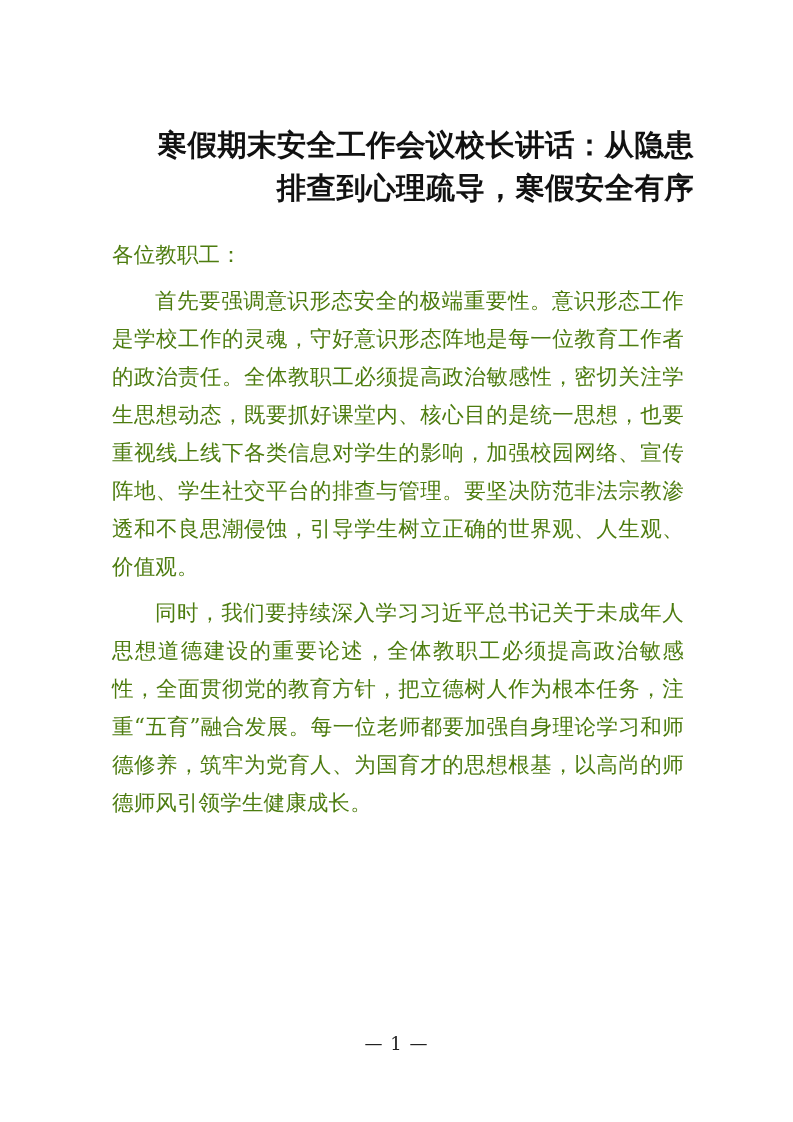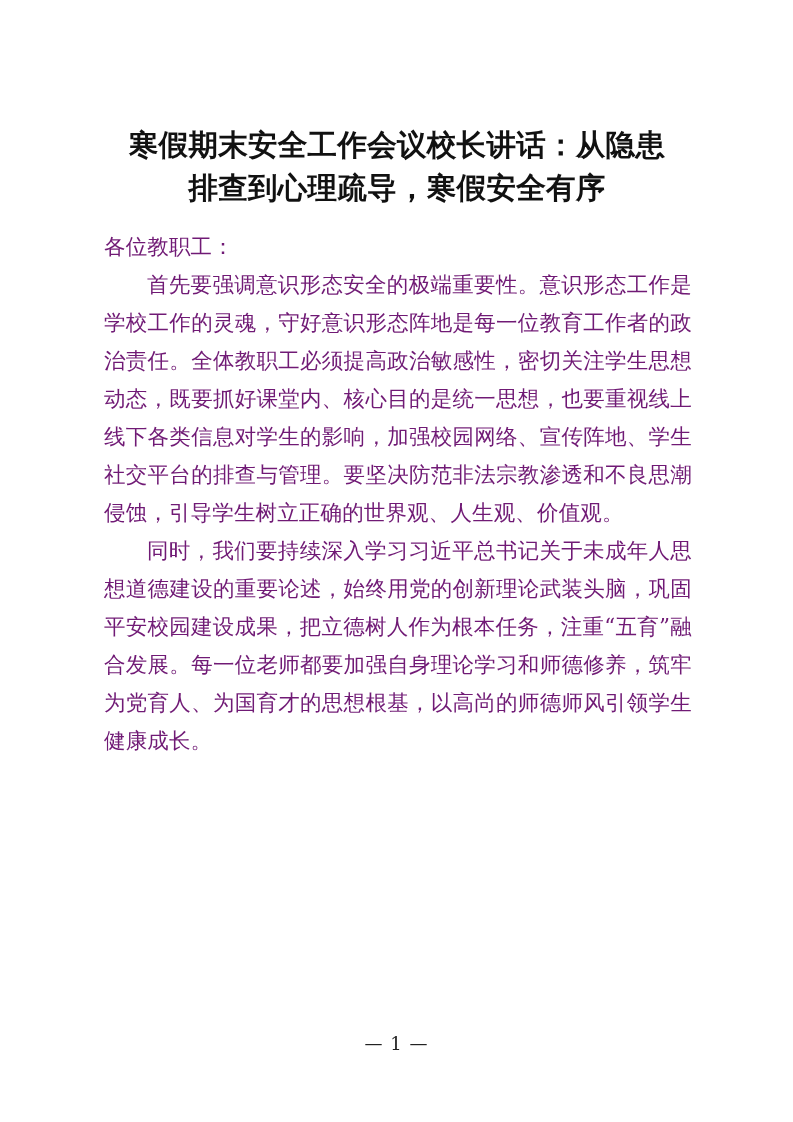--- a/index.html
+++ b/index.html
@@ -25,21 +25,21 @@
     height: 1122px;
     background: #ffffff;
   }
 
   
   #doc-title {
     position: absolute;
     left: 100px;
     top: 104px;
     width: 594px;
-    text-align: center;
+    text-align: right;
     font-family: "DejaVu Sans", "Liberation Sans", sans-serif;
     font-weight: 700;
     font-size: 29.5px;
     line-height: 43px;
     letter-spacing: 0.3px;
     color: #111111;
   }
   #doc-title .tline {
     display: block;
     white-space: nowrap;
@@ -47,27 +47,27 @@
 
   
   #doc-body {
     position: absolute;
     left: 104px;
     top: 228px;
     width: 588px;
   }
 
   .para {
-    margin: 0;
+    margin: 8px;
     font-size: 21.5px;
     line-height: 38px;
     text-align: justify;
     text-justify: inter-ideograph;
     letter-spacing: 0.15px;
-    color: #701a75;
+    color: #4d7c0f;
     font-family: "DejaVu Serif", "Liberation Serif", serif;
   }
   .para.indent {
     text-indent: 2em;
   }
   .para.salutation {
     text-indent: 0;
   }
 
   
@@ -90,18 +90,18 @@
 <div id="page">
 
   <h1 id="doc-title">
     <span class="tline">寒假期末安全工作会议校长讲话：从隐患</span>
     <span class="tline">排查到心理疏导，寒假安全有序</span>
   </h1>
 
   <div id="doc-body">
     <p class="para salutation">各位教职工：</p>
     <p class="para indent">首先要强调意识形态安全的极端重要性。意识形态工作是学校工作的灵魂，守好意识形态阵地是每一位教育工作者的政治责任。全体教职工必须提高政治敏感性，密切关注学生思想动态，既要抓好课堂内、核心目的是统一思想，也要重视线上线下各类信息对学生的影响，加强校园网络、宣传阵地、学生社交平台的排查与管理。要坚决防范非法宗教渗透和不良思潮侵蚀，引导学生树立正确的世界观、人生观、价值观。</p>
-    <p class="para indent">同时，我们要持续深入学习习近平总书记关于未成年人思想道德建设的重要论述，始终用党的创新理论武装头脑，巩固平安校园建设成果，把立德树人作为根本任务，注重“五育”融合发展。每一位老师都要加强自身理论学习和师德修养，筑牢为党育人、为国育才的思想根基，以高尚的师德师风引领学生健康成长。</p>
+    <p class="para indent">同时，我们要持续深入学习习近平总书记关于未成年人思想道德建设的重要论述，全体教职工必须提高政治敏感性，全面贯彻党的教育方针，把立德树人作为根本任务，注重“五育”融合发展。每一位老师都要加强自身理论学习和师德修养，筑牢为党育人、为国育才的思想根基，以高尚的师德师风引领学生健康成长。</p>
   </div>
 
   <div id="page-footer">— 1 —</div>
 
 </div>
 
 </body></html>

